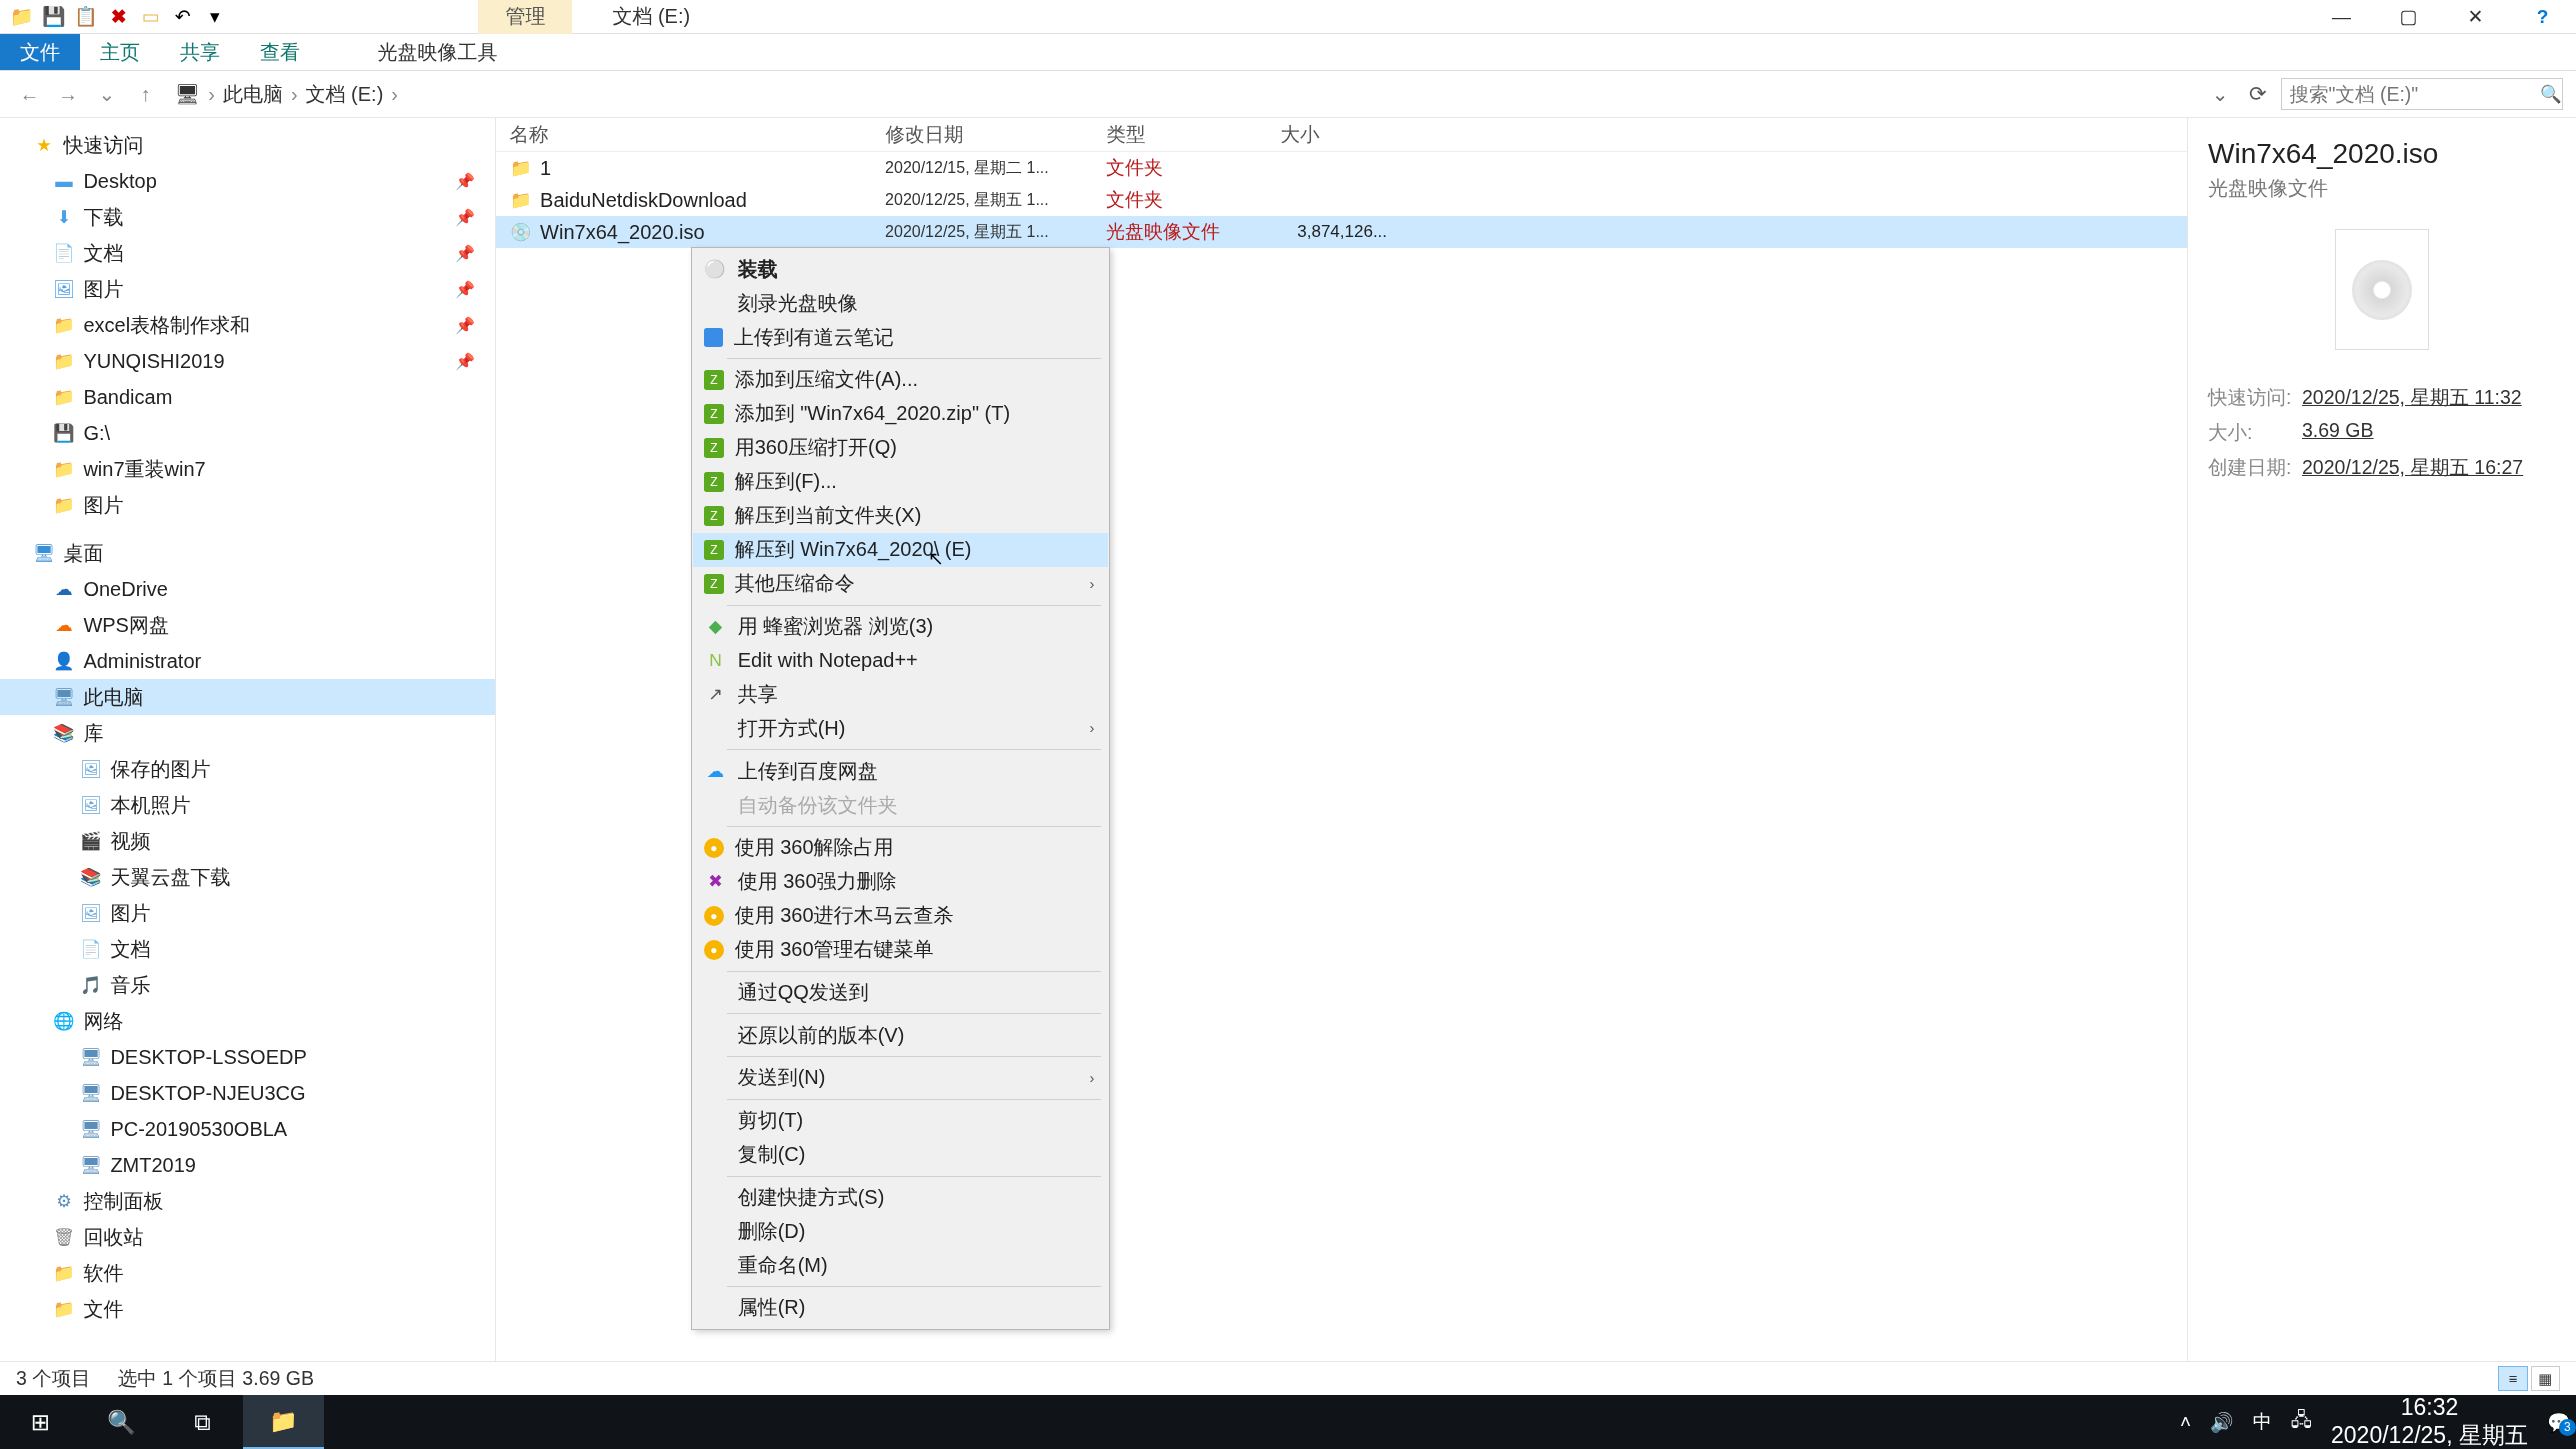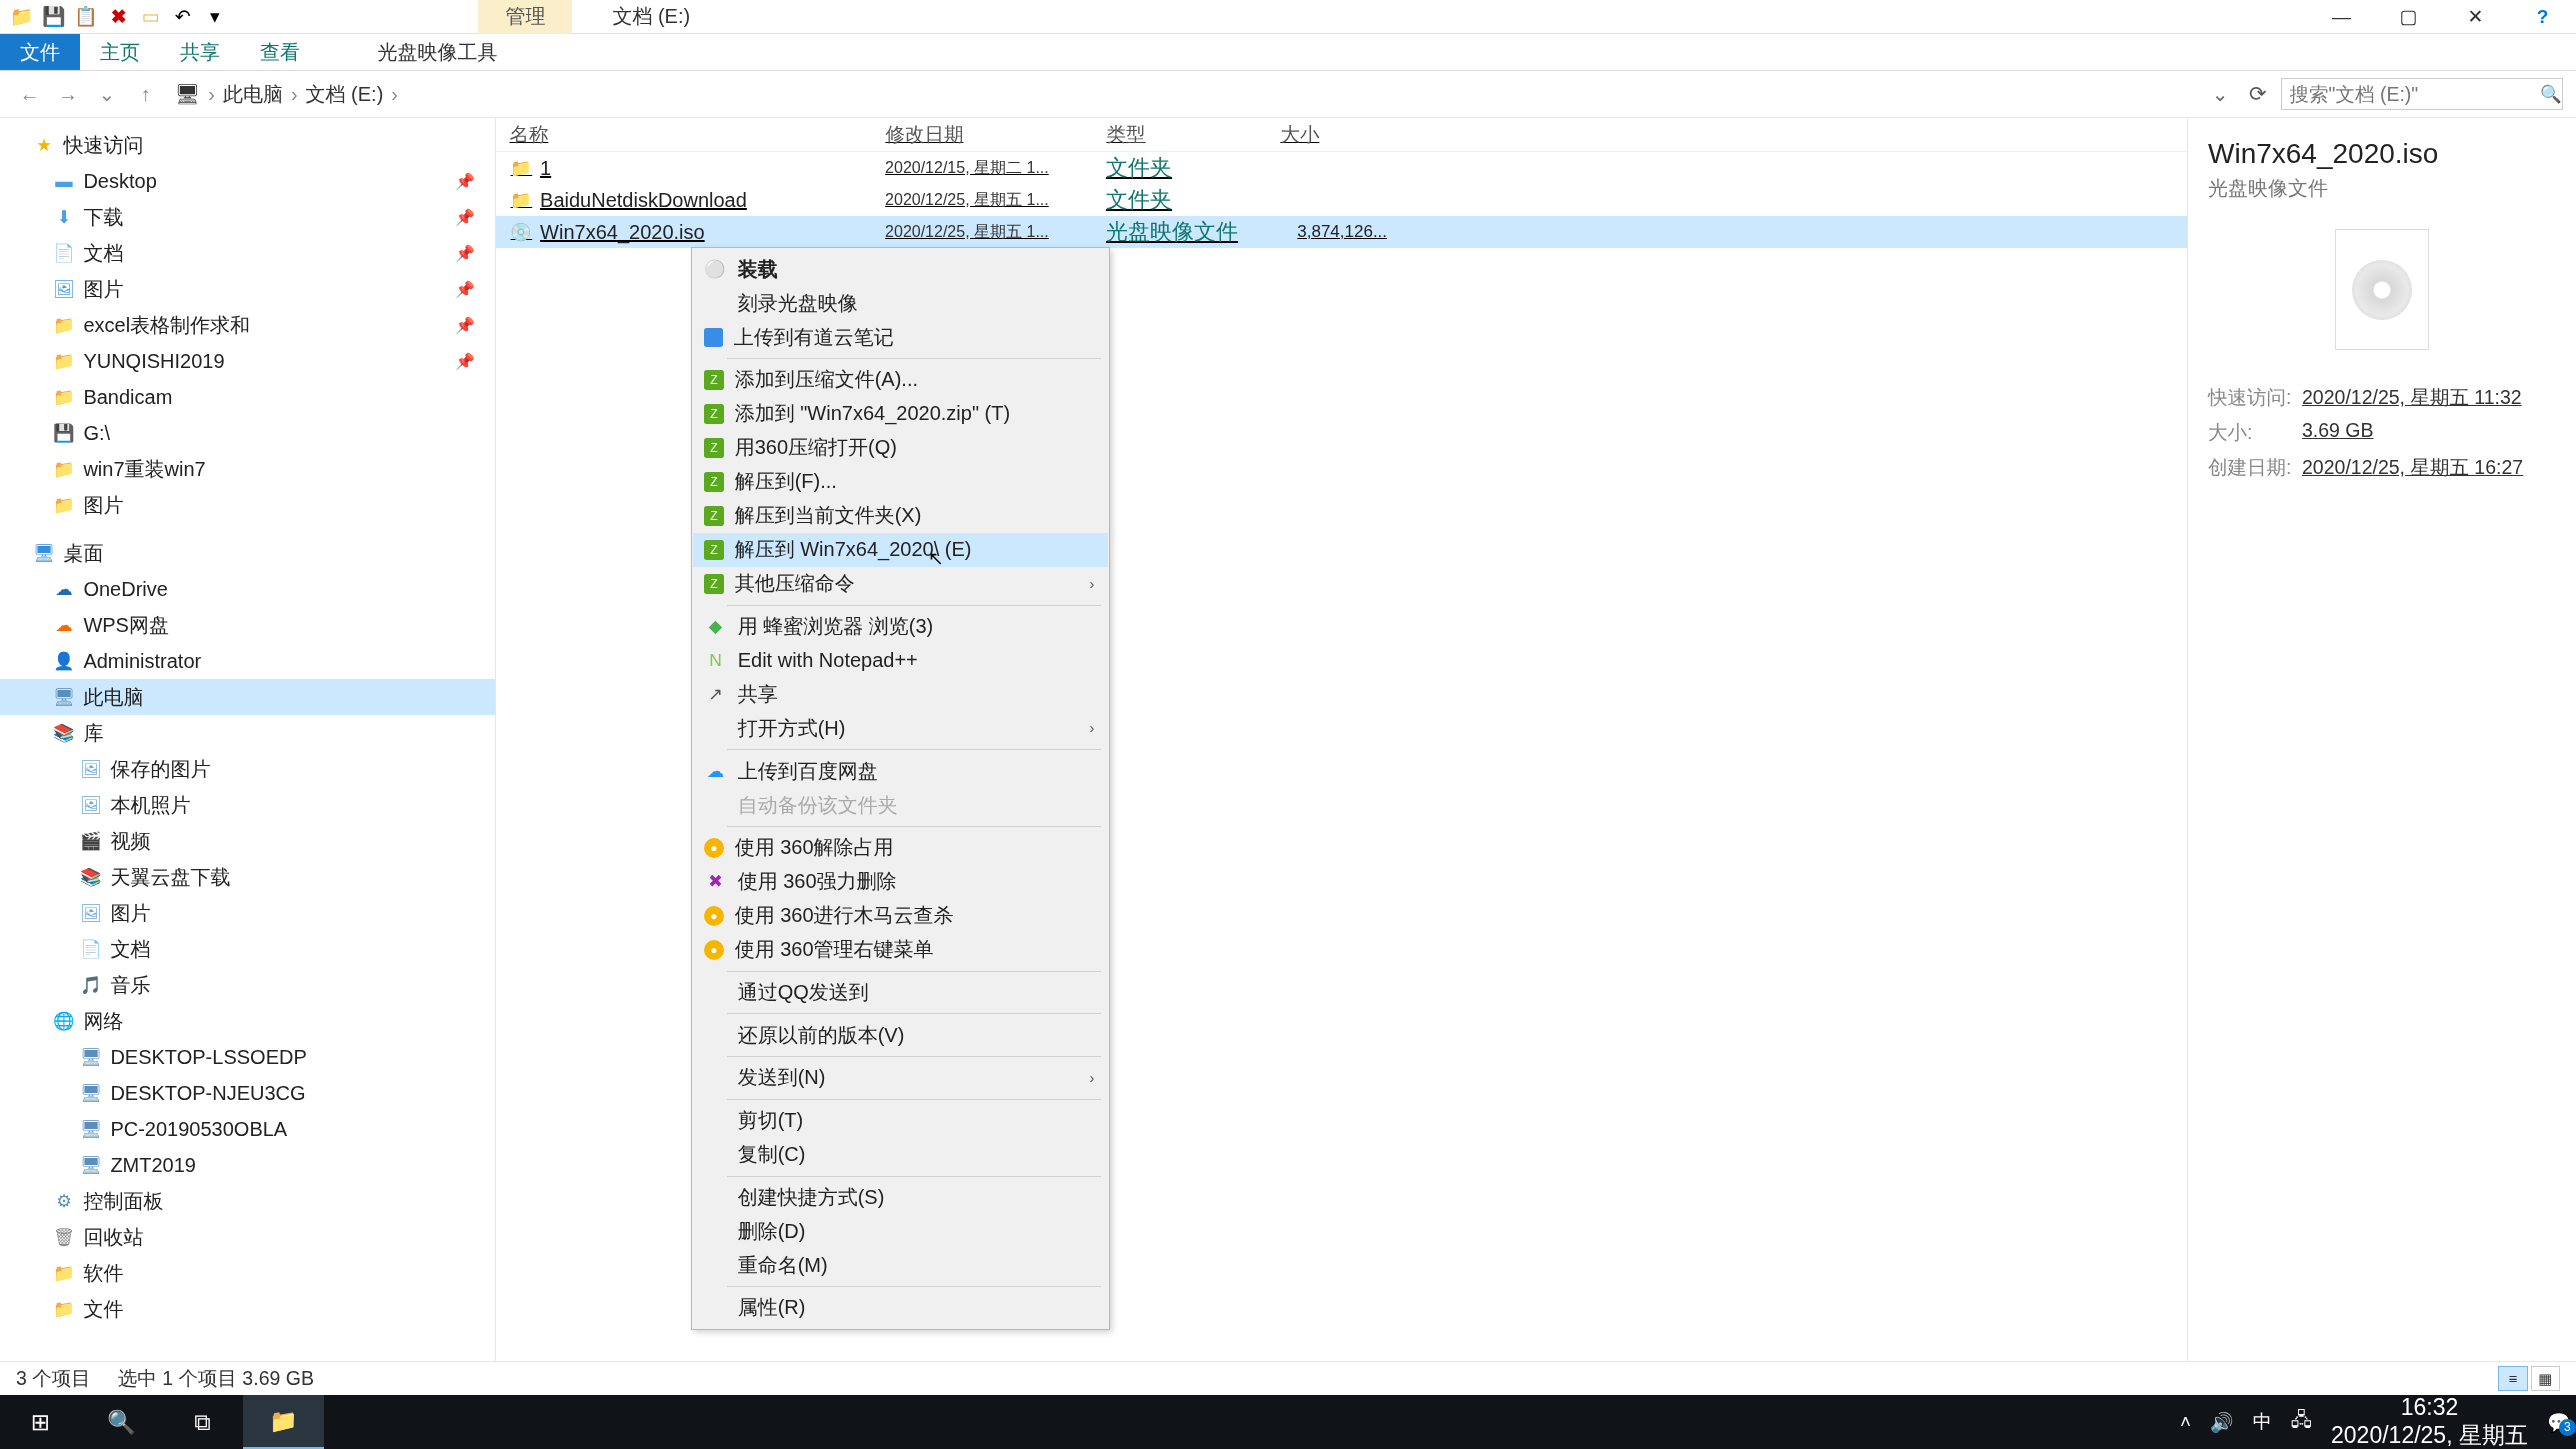--- a/index.html
+++ b/index.html
@@ -53,32 +53,32 @@
 .ico-onedrive { color: #2069b3; }
 .ico-wps { color: #f56b00; }
 .ico-user { color: #7aa9d4; }
 .ico-pc { color: #5a8fbb; }
 .ico-lib { color: #6aa8d8; }
 .ico-net { color: #5a8fbb; }
 .ico-panel { color: #5a8fbb; }
 .ico-trash { color: #888; }
 
 
-.files { flex: 1; position: relative; text-decoration: underline; }
+.files { flex: 1; position: relative; }
 .cols { height: 34px; display: flex; align-items: center; border-bottom: 0.7px solid #eee; font-size: 19.5px; color: #555; padding-left: 13.4px; }
 .col-name { width: 376px; }
 .col-date { width: 221px; }
 .col-type { width: 174px; }
 .col-size { width: 134px; text-align: left; padding-right: 27px; }
 .file-row { height: 32px; display: flex; align-items: center; font-size: 20px; color: #222; padding-left: 13.4px; }
 .file-row.sel { background: #cce8ff; }
 .file-ico { width: 24px; text-align: center; margin-right: 6.7px; font-size: 17.4px; }
 .fname { width: 345px; overflow: hidden; white-space: nowrap; }
 .fdate { width: 221px; color: #333; font-size: 16px; }
-.ftype { width: 174px; color: #0f766e; font-size: 22px; }
+.ftype { width: 174px; color: #b91c1c; font-size: 19px; }
 .fsize { width: 134px; text-align: right; padding-right: 27px; font-size: 17px; }
 
 
 .ctx { position: absolute; left: 691px; top: 247px; width: 419px; background: #f0f0f0; border: 0.7px solid #b8b8b8; box-shadow: 2.7px 2.7px 6.7px rgba(0,0,0,0.2); padding: 4px 1.3px; }
 .ctx-item { height: 34px; display: flex; align-items: center; padding-left: 10.7px; font-size: 20px; color: #222; position: relative; }
 .ctx-item.hover { background: #cce8ff; }
 .ctx-item.disabled { color: #aaa; }
 .ctx-ico { width: 23px; height: 23px; margin-right: 10.7px; display: flex; align-items: center; justify-content: center; font-size: 17.4px; }
 .ctx-sep { height: 0.7px; background: #d0d0d0; margin: 4px 6.7px 4px 34px; }
 .ctx-arrow { position: absolute; right: 13.4px; color: #555; font-size: 14.8px; }

